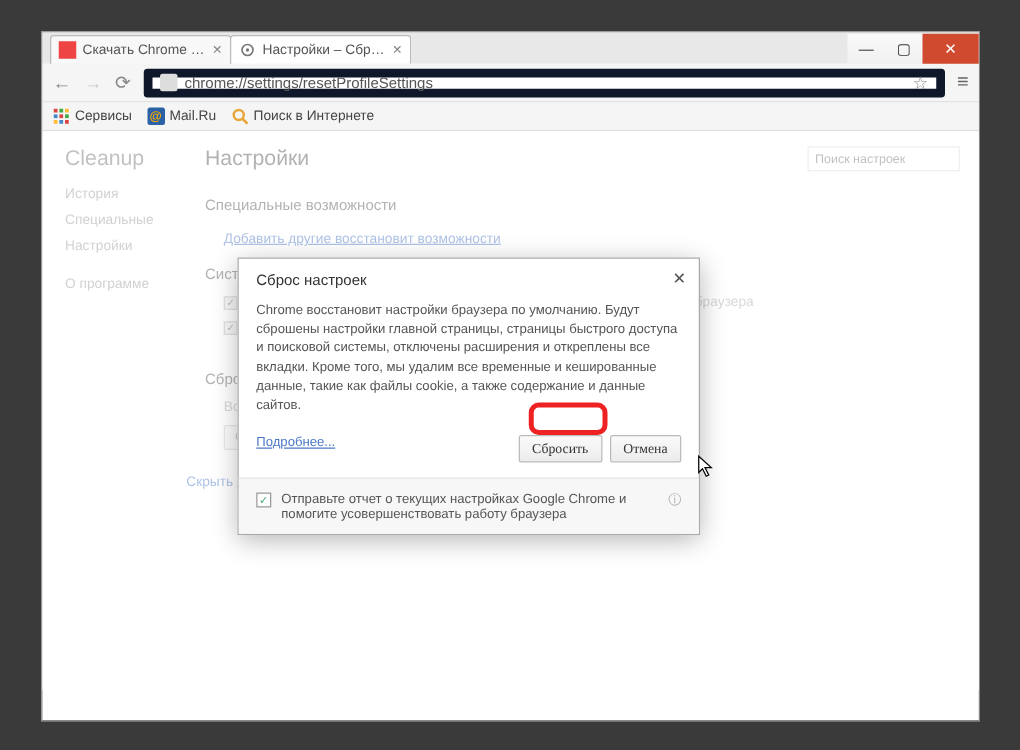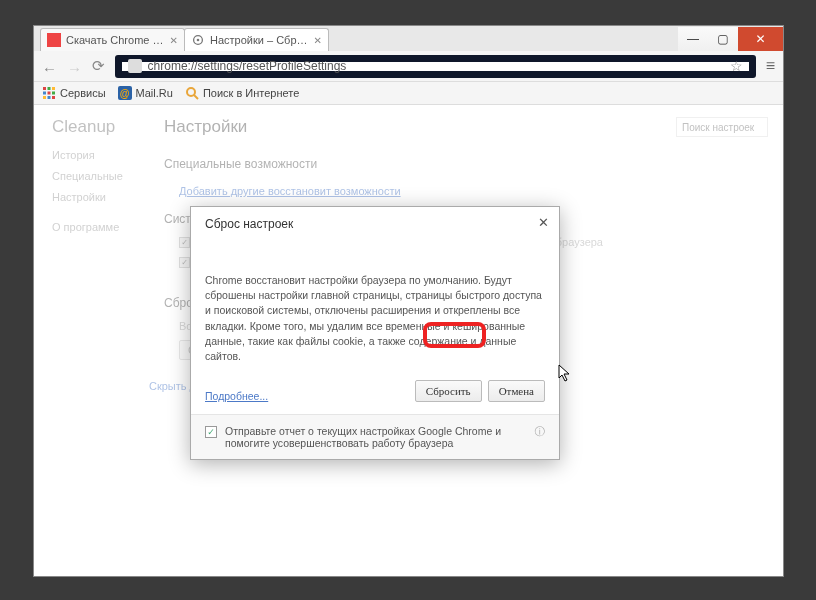--- a/index.html
+++ b/index.html
@@ -27,28 +27,28 @@
 .sidebar { position: absolute; left: 18px; top: 12px; width: 95px; }
 .sb-title { font-size: 17px; color: #777; margin-bottom: 12px; }
 .sb-item { font-size: 11px; color: #999; margin-bottom: 9px; }
 .main { position: absolute; left: 130px; top: 12px; width: 540px; }
 .pg-title { font-size: 17px; color: #555; margin-bottom: 20px; }
 .sect-h { font-size: 12px; color: #555; margin-bottom: 10px; }
 .link-u { font-size: 11px; color: #4c79c7; text-decoration: underline; display: inline-block; margin-bottom: 15px; margin-left: 15px; }
 .gray-txt { font-size: 11px; color: #aaa; margin-left: 15px; margin-bottom: 8px; }
 .cbx-row { display: flex; align-items: flex-start; gap: 6px; margin-left: 15px; margin-bottom: 8px; font-size: 11px; color: #aaa; }
 .faux-cb { width: 11px; height: 11px; border: 1px solid #bbb; background: #eee; flex-shrink: 0; margin-top: 1px; display: flex; align-items: center; justify-content: center; font-size: 8px; color: #666; }
-.search-box { position: absolute; right: 15px; top: 12px; width: 92px; height: 20px; border: 1px solid #ddd; font-size: 10px; color: #bbb; padding: 2px 5px; }
+.search-box { position: absolute; right: 15px; top: 12px; width: 122px; height: 20px; border: 1px solid #ddd; font-size: 10px; color: #bbb; padding: 2px 5px; }
 .btn-gray { display: inline-block; border: 1px solid #ccc; background: #f5f5f5; font-size: 11px; color: #888; padding: 3px 8px; border-radius: 2px; margin-left: 15px; }
 .overlay { position: absolute; inset: 0; background: rgba(255,255,255,0.55); }
 .dialog { position: absolute; left: 190px; top: 206px; width: 370px; background: #fff; border: 1px solid #aaa; box-shadow: 0 4px 20px rgba(0,0,0,0.3); }
 .dlg-head { padding: 10px 14px 6px; font-size: 12px; color: #333; position: relative; }
 .dlg-x { position: absolute; right: 10px; top: 8px; font-size: 13px; color: #555; }
-.dlg-body { padding: 4px 14px 10px; font-size: 10.5px; color: #555; line-height: 1.45; margin-top: 32px; }
-.dlg-row { padding: 6px 14px 12px; display: flex; align-items: flex-end; }
+.dlg-body { padding: 4px 14px 10px; font-size: 10.5px; color: #555; line-height: 1.45; }
+.dlg-row { padding: 6px 14px 12px; display: flex; align-items: flex-start; }
 .dlg-more { font-size: 10.5px; color: #4c79c7; text-decoration: underline; }
 .dlg-btns { margin-left: auto; display: flex; gap: 6px; }
 .dlg-btn { border: 1px solid #bbb; background: linear-gradient(#fafafa,#ececec); font-size: 11px; color: #333; padding: 4px 10px; border-radius: 2px; font-family: Liberation Serif, serif; }
 .highlight-ring { position: absolute; border: 4px solid #e22; border-radius: 8px; pointer-events: none; }
 .dlg-foot { border-top: 1px solid #e5e5e5; background: #f7f7f7; padding: 10px 14px; display: flex; gap: 8px; font-size: 10.5px; color: #555; }
 .dlg-foot .cb2 { width: 12px; height: 12px; border: 1px solid #999; background: #fff; display: flex; align-items: center; justify-content: center; font-size: 9px; color: #4a7; flex-shrink: 0; margin-top: 1px; }
 .cursor { position: absolute; width: 14px; height: 20px; pointer-events: none; }
 </style>
 </head>
 <body>

